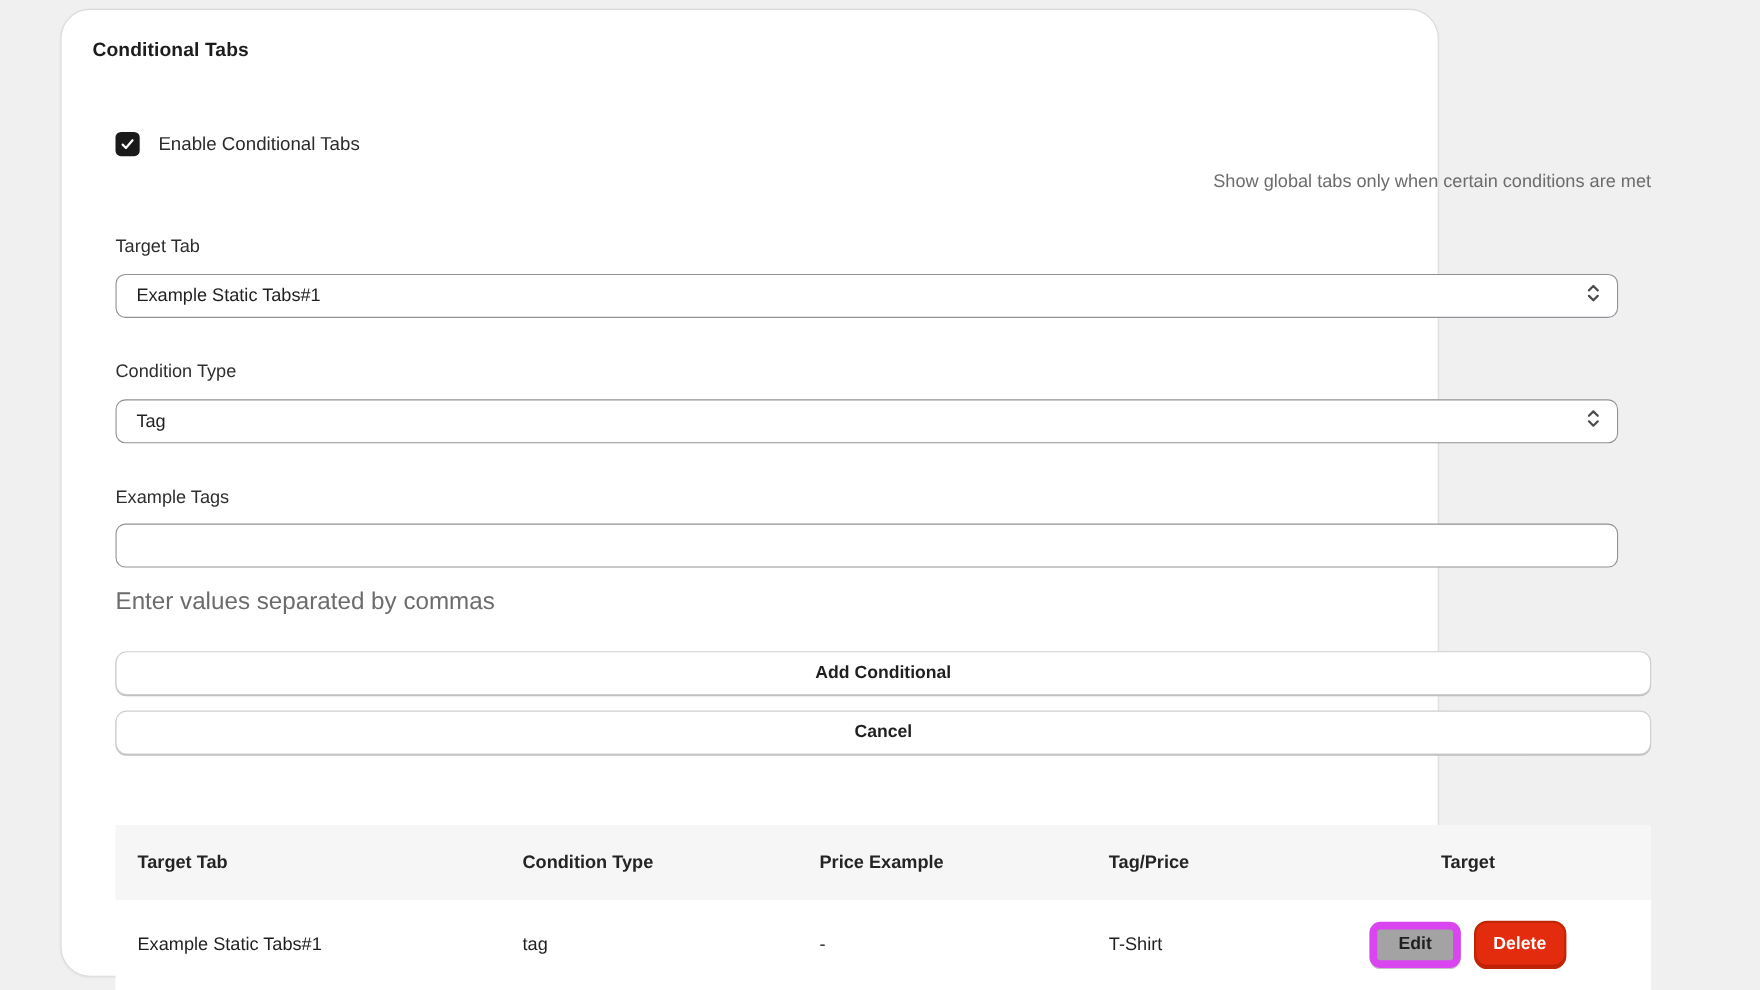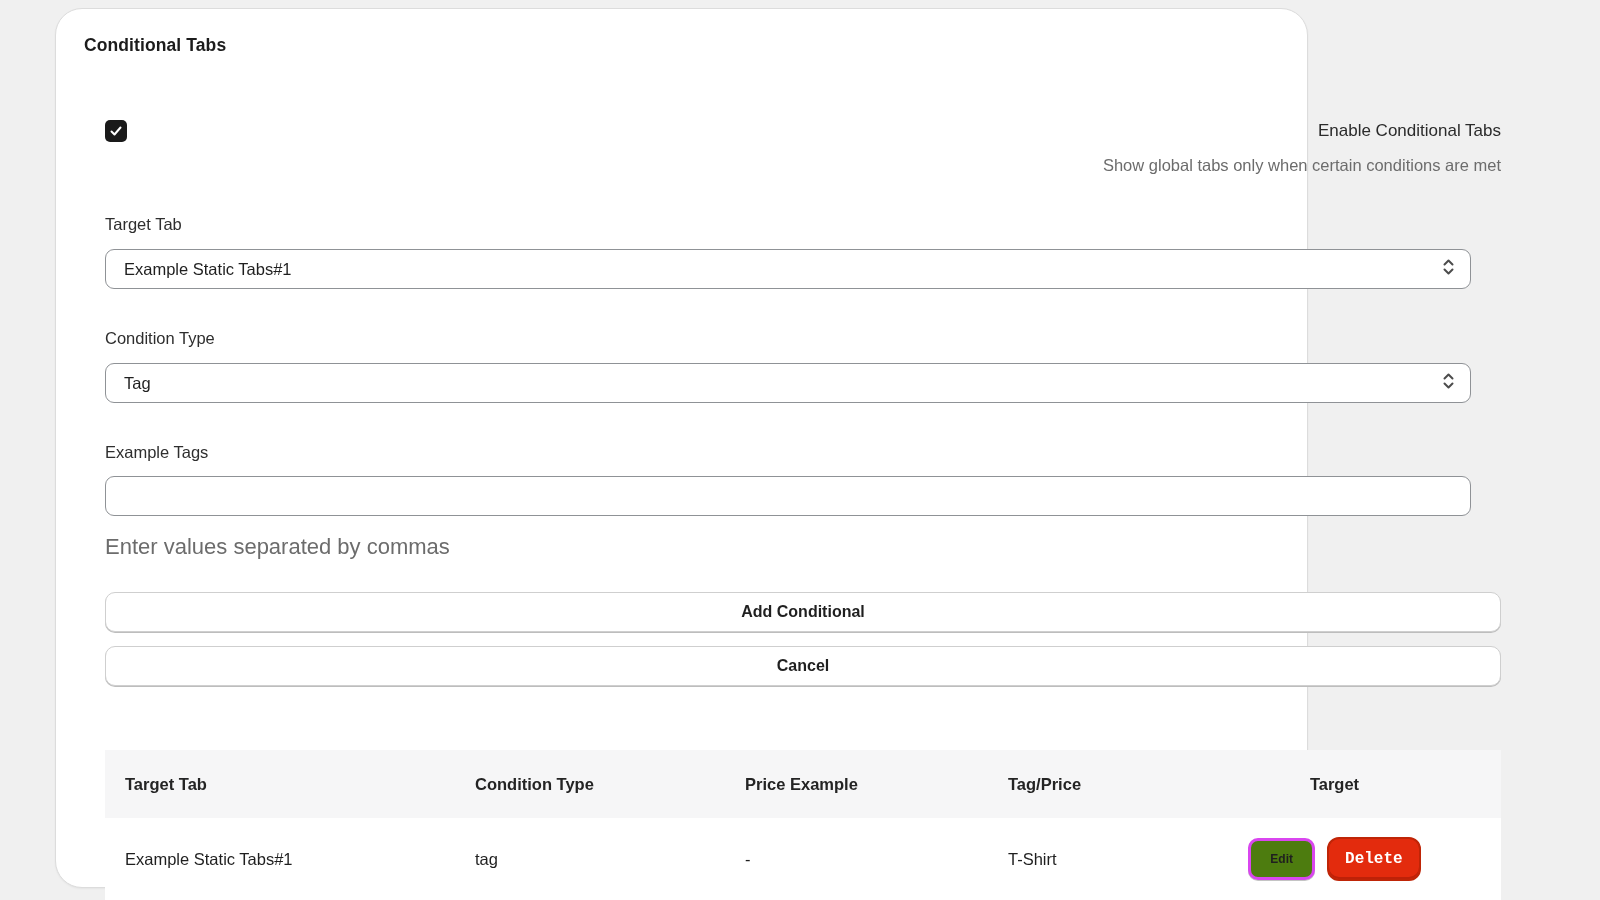--- a/index.html
+++ b/index.html
@@ -30,21 +30,20 @@
   }
   .content {
     margin-left: 21px;
     width: 1396px;
   }
   
   .checkbox-row {
     margin-top: 64px;
     display: flex;
     align-items: center;
-    justify-content: space-between;
   }
   .checkbox {
     width: 22px; height: 22px;
     background: #1a1a1a;
     border-radius: 5px;
     display: flex; align-items: center; justify-content: center;
     cursor: pointer;
     flex: 0 0 auto;
   }
   .checkbox svg { display: block; }
@@ -152,38 +151,38 @@
   .c5 { width: 273px; text-align: center; padding-right: 80px; }
   .actions-cell {
     display: flex;
     justify-content: center;
     align-items: center;
     gap: 12px;
   }
   .btn-edit {
     height: 42px;
     padding: 0 19px;
-    background: #4d7c0f;
-    border: 3px solid #d946ef;
+    background: #a3a3a3;
+    border: 7px solid #d946ef;
     border-radius: 10px;
     box-shadow: 0 1px 0 #c4c4c4;
     font-family: "Liberation Sans", sans-serif;
-    font-size: 12px;
+    font-size: 16px;
     font-weight: bold;
     color: #1f1f1f;
     cursor: pointer;
   }
   .btn-delete {
     height: 44px;
     padding: 0 16px;
     background: #e32b0d;
     border: 2px solid #bf2507;
     border-radius: 12px;
     box-shadow: inset 0 -2px 0 rgba(120,15,0,0.35);
-    font-family: Liberation Mono, monospace;
+    font-family: Liberation Sans, sans-serif;
     font-size: 16px;
     font-weight: bold;
     color: #ffffff;
     cursor: pointer;
   }
 </style>
 </head>
 <body>
 
 <div class="card">

